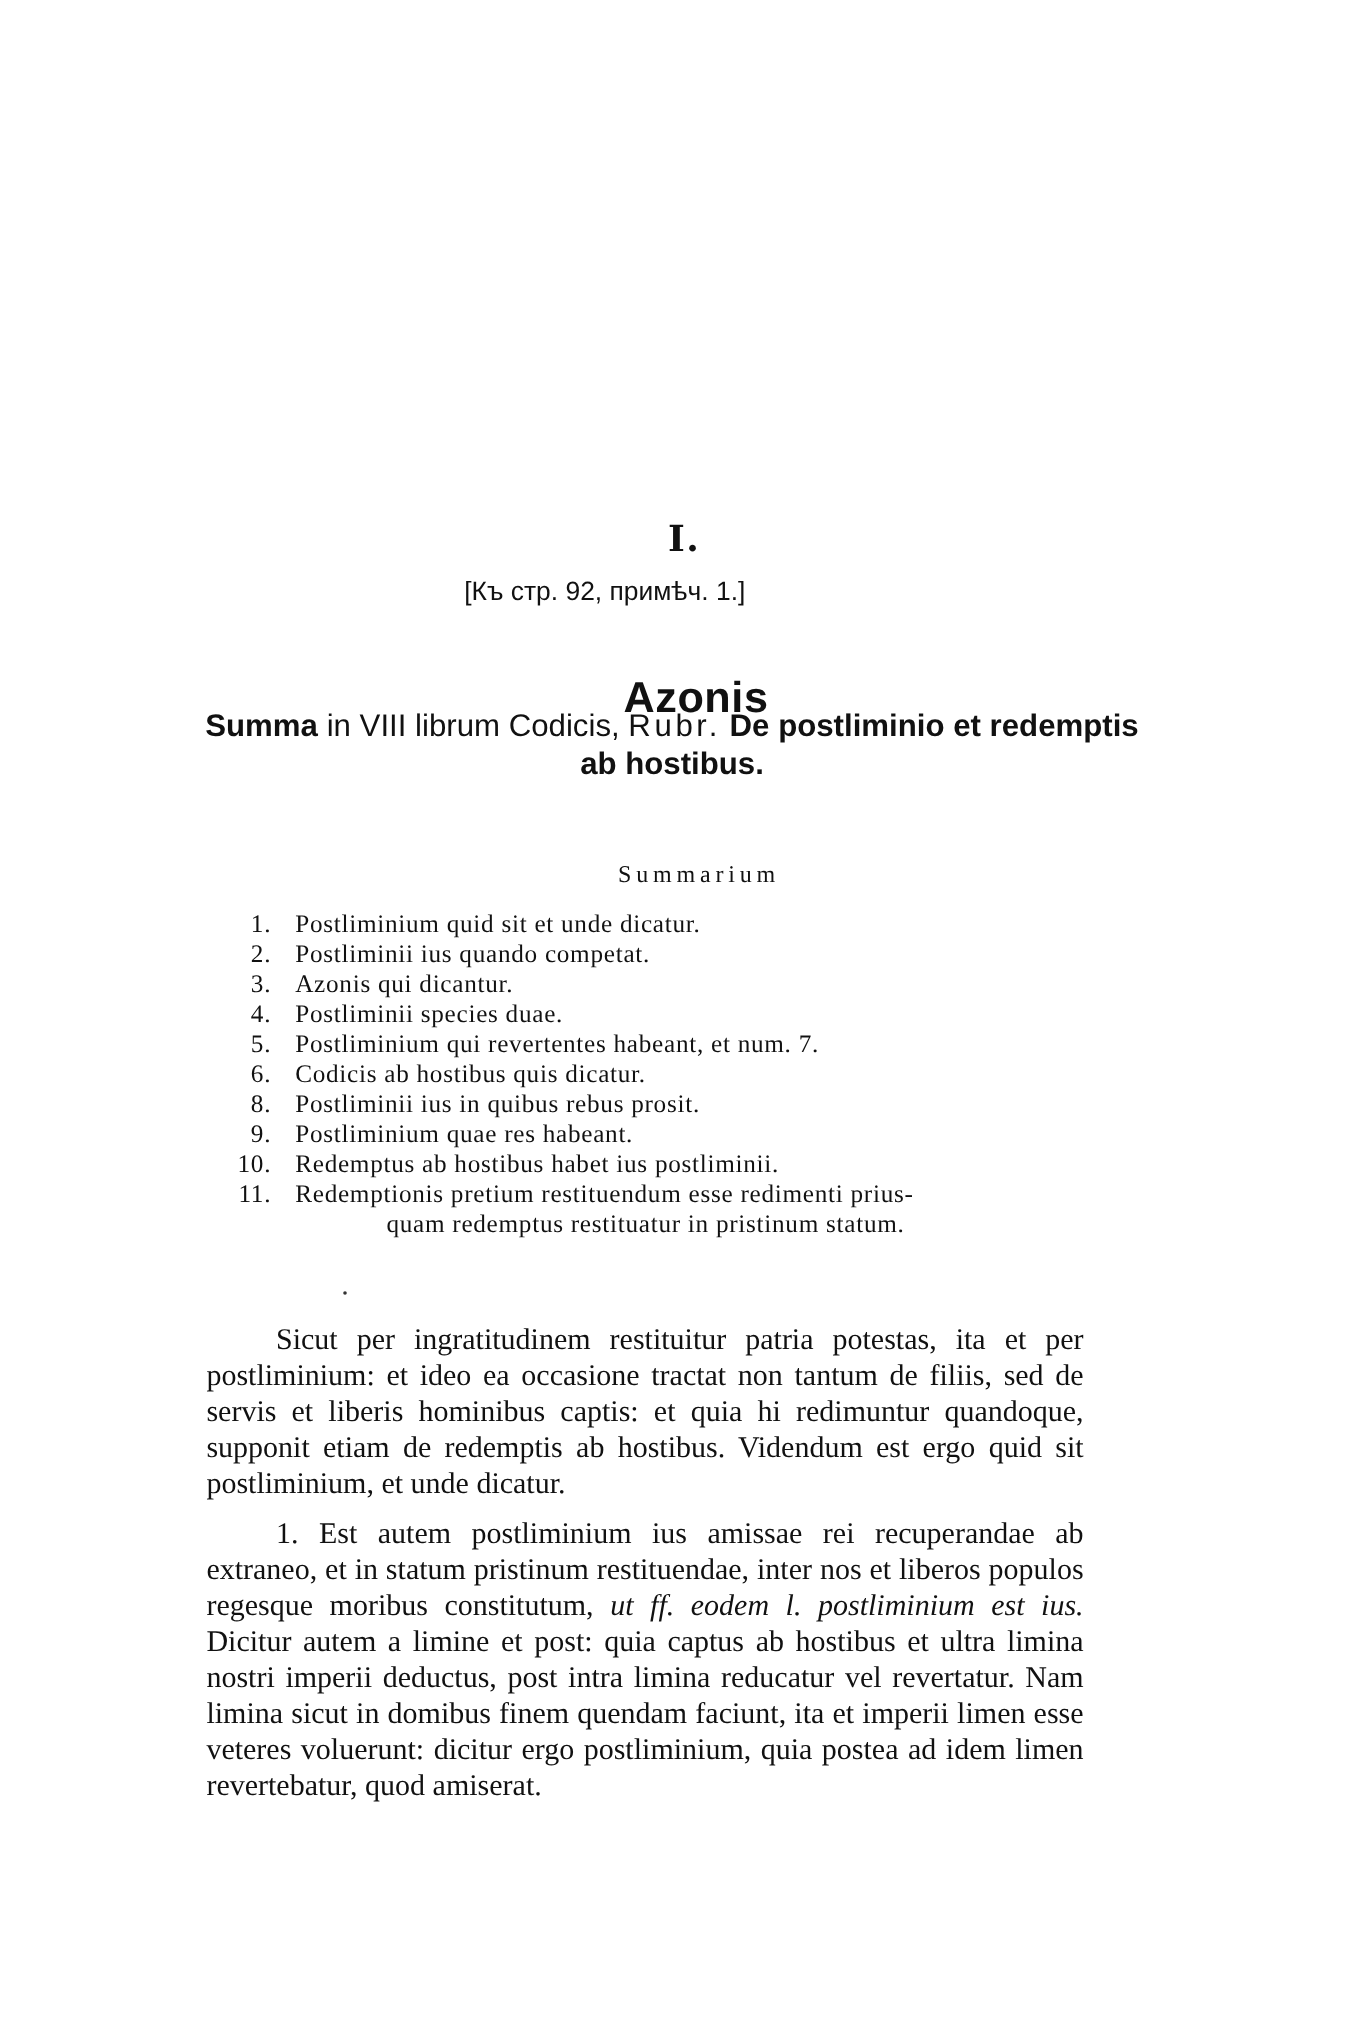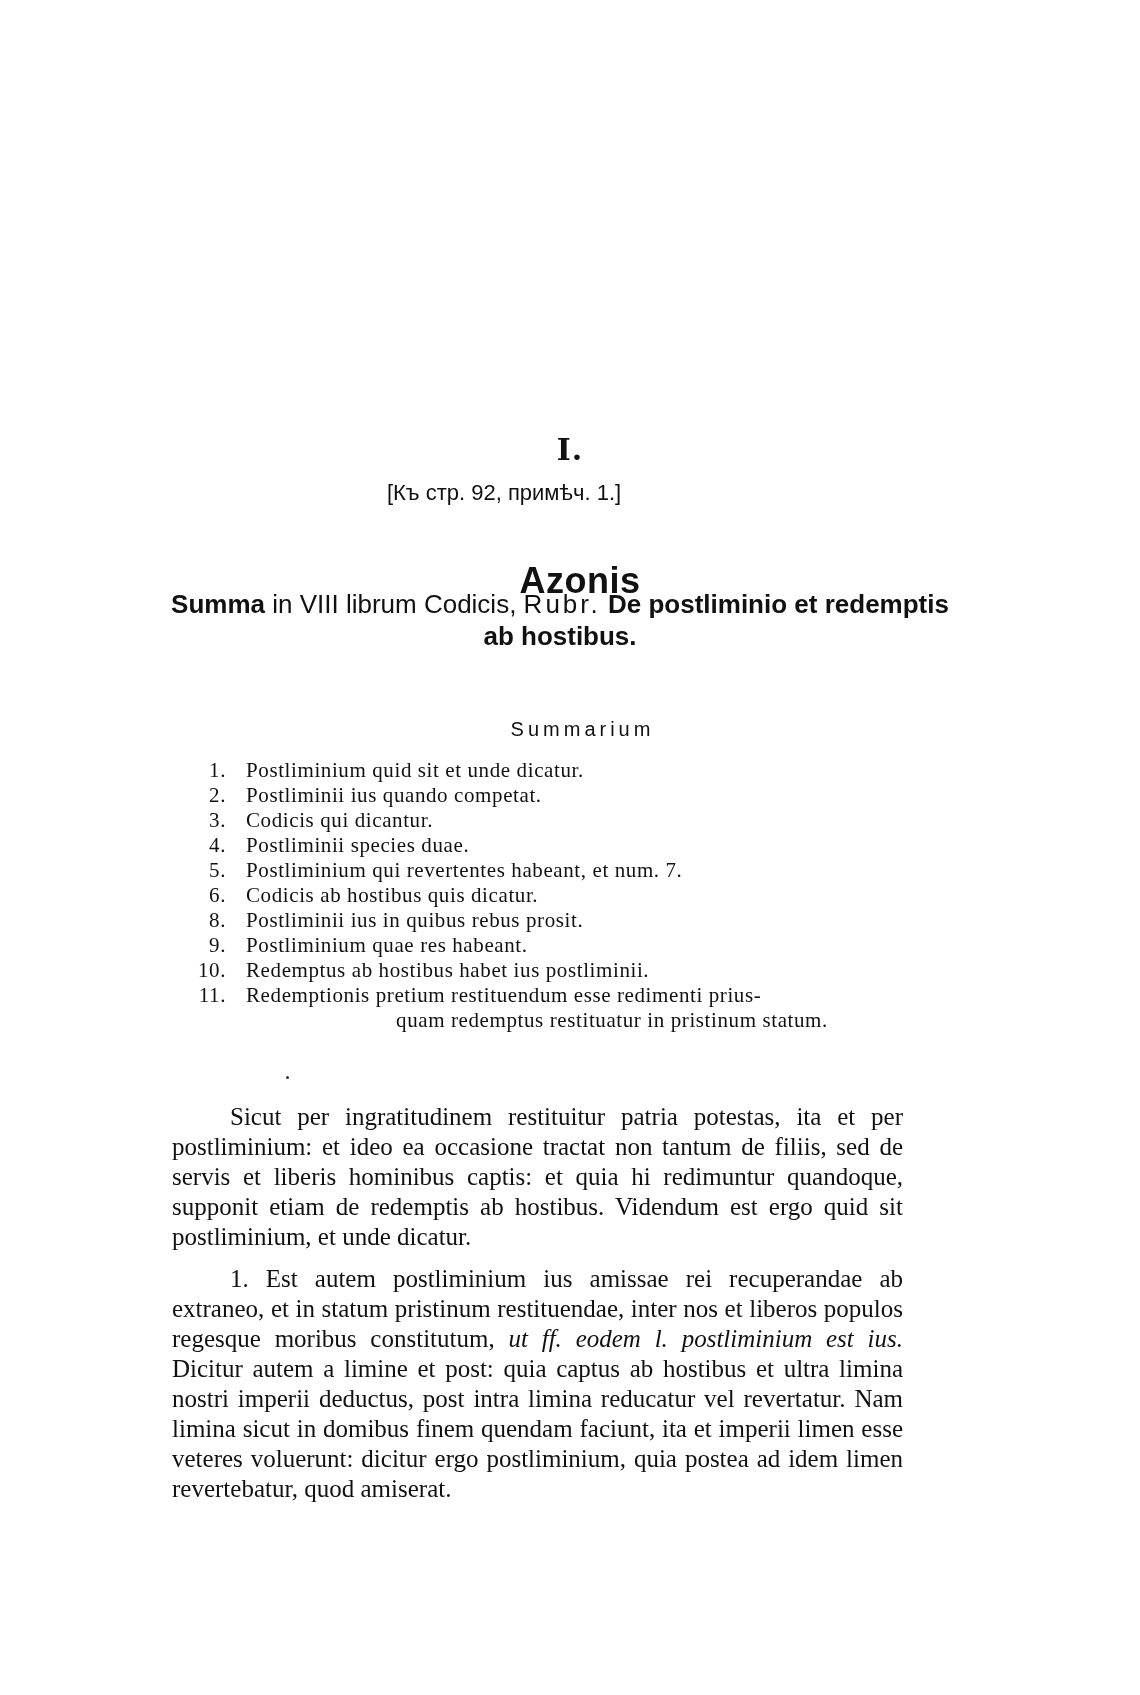--- a/index.html
+++ b/index.html
@@ -6,27 +6,27 @@
   body { width: 1140px; height: 1695px; position: relative; overflow: hidden; color: #111; font-family: "Liberation Serif", "DejaVu Serif", serif; }
   .page { position: absolute; left: 0; top: 0; width: 1140px; height: 1695px; }
 
   .chapter-num { position: absolute; top: 432px; left: 0; width: 1140px; text-align: center; font-family: "DejaVu Serif", serif; font-weight: bold; font-size: 30px; letter-spacing: 1px; }
   .reference { position: absolute; top: 480px; left: 0; width: 988px; text-align: center; font-family: "Liberation Sans", sans-serif; font-size: 22px; padding-left: 20px; box-sizing: border-box; }
   .author { position: absolute; top: 560px; left: 0; width: 1140px; text-align: center; font-family: "Liberation Sans", sans-serif; font-size: 36px; letter-spacing: 0.5px; padding-left: 20px; box-sizing: border-box; font-weight: bold; }
   .subtitle { position: absolute; top: 588px; left: 160px; width: 800px; text-align: center; font-family: "Liberation Sans", sans-serif; font-size: 26px; line-height: 32px; }
   .subtitle .bold { font-weight: bold; }
   .subtitle .spaced { letter-spacing: 3px; }
 
-  .summarium-title { position: absolute; top: 718px; left: 0; width: 1140px; text-align: center; font-family: Liberation Sans, sans-serif; font-size: 20px; letter-spacing: 4px; padding-left: 25px; box-sizing: border-box; }
+  .summarium-title { position: absolute; top: 718px; left: 0; width: 1140px; text-align: center; font-family: Liberation Serif, serif; font-size: 20px; letter-spacing: 4px; padding-left: 25px; box-sizing: border-box; }
 
   .summary-list { position: absolute; top: 758px; left: 222px; width: 680px; margin: 0; padding: 0; list-style: none; font-family: "Liberation Serif", serif; font-size: 21px; line-height: 25px; letter-spacing: 0.6px; }
   .summary-list li { position: relative; padding-left: 0; }
   .summary-list .num { display: inline-block; width: 44px; text-align: right; padding-right: 10px; box-sizing: border-box; position: absolute; left: -30px; }
   .summary-list .txt { display: block; padding-left: 24px; }
-  .summary-list .cont { display: block; padding-left: 100px; text-align: center; }
+  .summary-list .cont { display: block; padding-left: 100px; }
 
   .stray-dot { position: absolute; top: 1076px; left: 286px; width: 3px; height: 3px; background: #333; border-radius: 50%; }
 
   .body-text { position: absolute; top: 1090px; left: 160px; width: 755px; font-family: "Liberation Serif", serif; font-size: 25px; line-height: 30px; text-align: justify; margin: 0; }
   .body-text p { margin: 12px; text-indent: 58px; }
   .body-text em { font-style: italic; }
 </style>
 </head>
 <body>
 
@@ -48,21 +48,21 @@
     <li>
         <span class="num">1.</span>
         <span class="txt">Postliminium quid sit et unde dicatur.</span>
       </li>
     <li>
         <span class="num">2.</span>
         <span class="txt">Postliminii ius quando competat.</span>
       </li>
     <li>
         <span class="num">3.</span>
-        <span class="txt">Codicis qui dicantur.</span>
+        <span class="txt">Azonis qui dicantur.</span>
       </li>
     <li>
         <span class="num">4.</span>
         <span class="txt">Postliminii species duae.</span>
       </li>
     <li>
         <span class="num">5.</span>
         <span class="txt">Postliminium qui revertentes habeant, et num. 7.</span>
       </li>
     <li>

